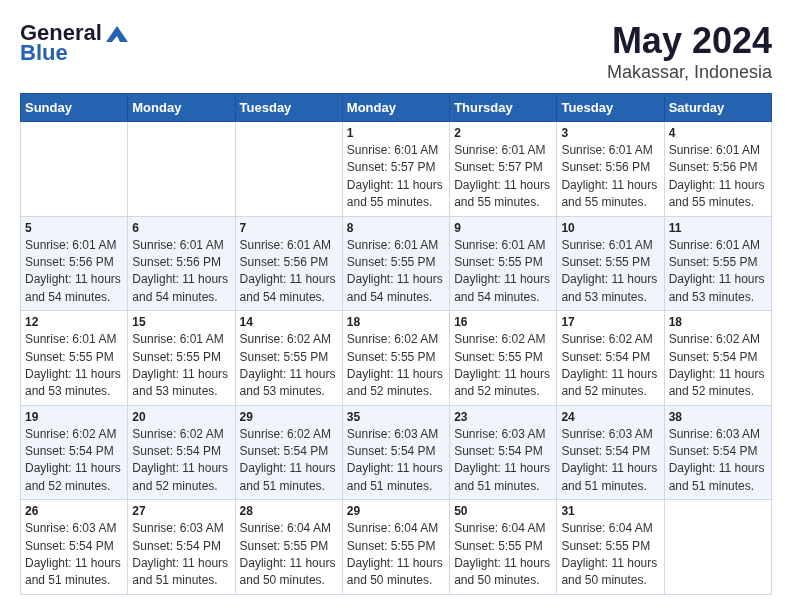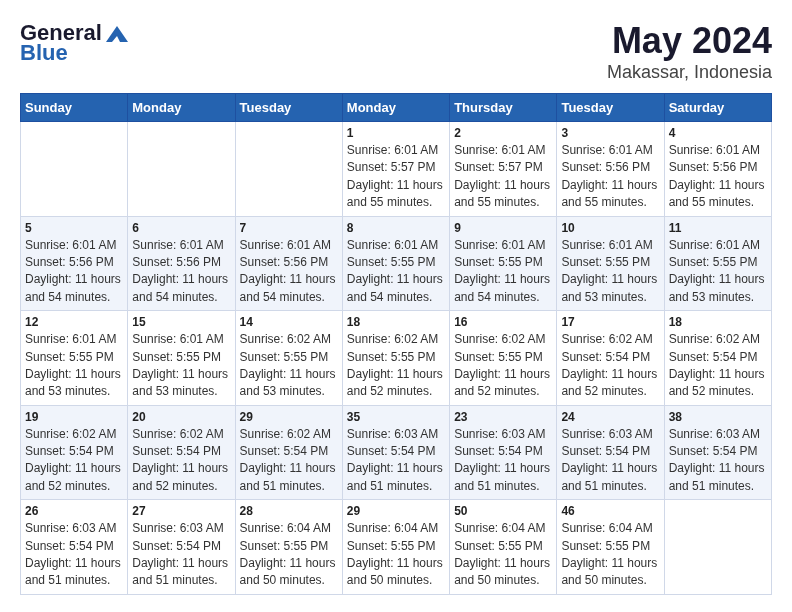--- a/index.html
+++ b/index.html
@@ -328,21 +328,21 @@
 and 50 minutes.</div>
         </td>
         <td>
           <span class="day-num">50</span>
           <div class="cell-content" style="white-space: pre-line;">Sunrise: 6:04 AM
 Sunset: 5:55 PM
 Daylight: 11 hours
 and 50 minutes.</div>
         </td>
         <td>
-          <span class="day-num">46</span>
+          <span class="day-num">31</span>
           <div class="cell-content" style="white-space: pre-line;">Sunrise: 6:04 AM
 Sunset: 5:55 PM
 Daylight: 11 hours
 and 50 minutes.</div>
         </td>
         <td></td>
       </tr>
     </tbody>
 </table>
 

